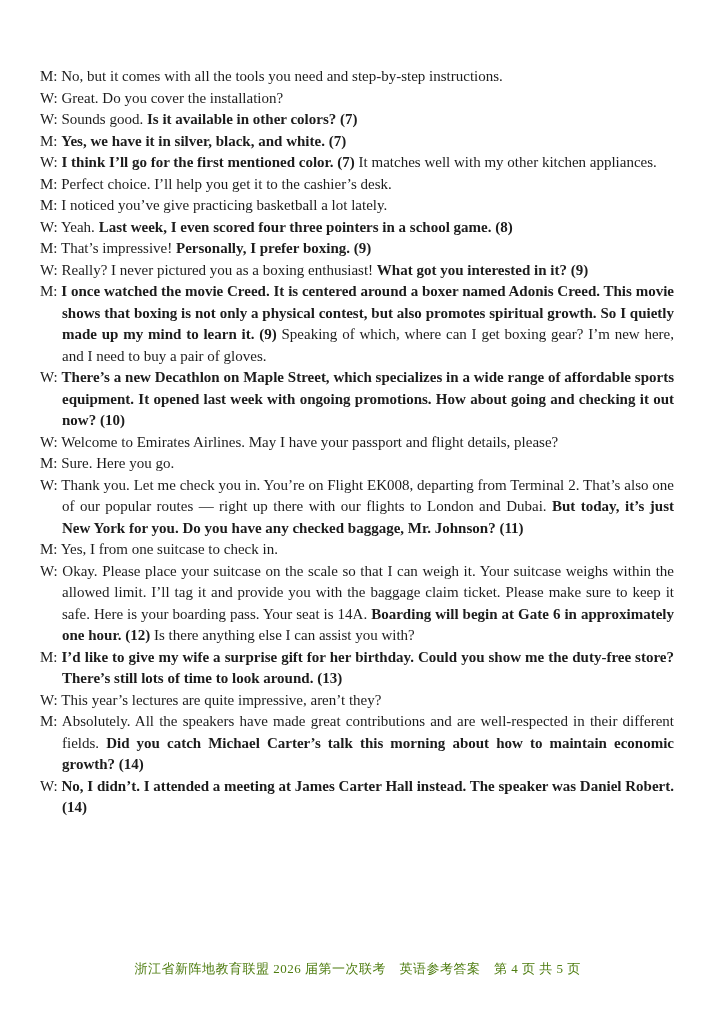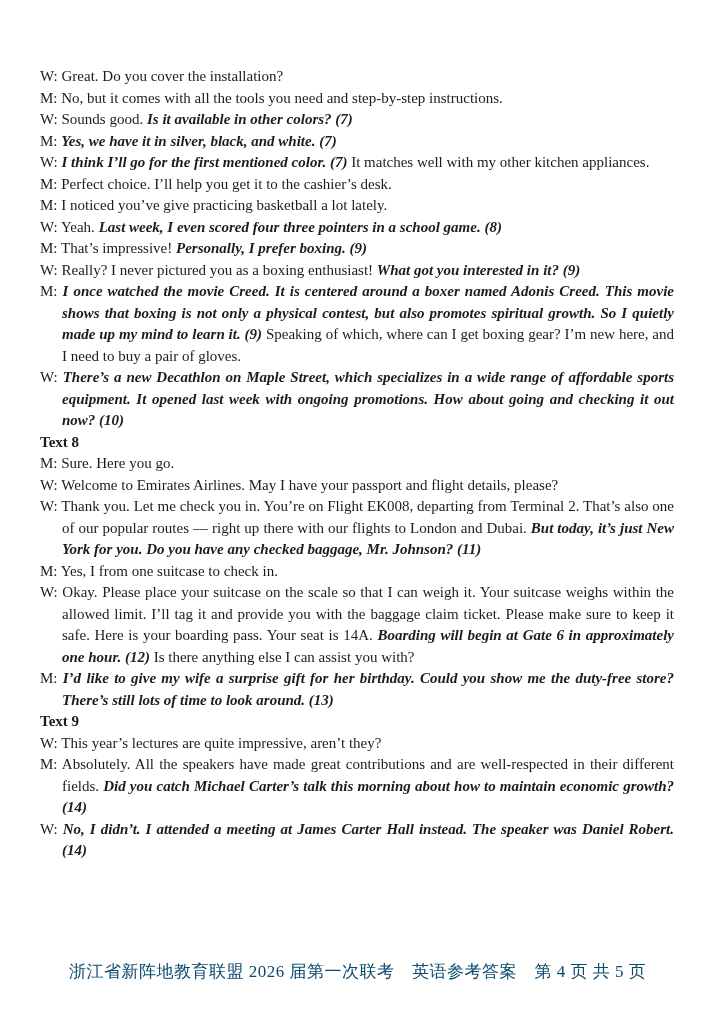--- a/index.html
+++ b/index.html
@@ -29,56 +29,54 @@
     text-align: justify;
   }
   .line {
     padding-left: 22px;
     text-indent: -22px;
   }
   .heading {
     font-weight: bold;
     text-align: left;
   }
-  .b { font-weight: bold; font-style: italic; }
+  .b { font-weight: bold; }
   .i { }
   .footer {
     position: absolute;
     left: 0;
     top: 960px;
     width: 100%;
     text-align: center;
-    font-size: 17px;
-    color: #0c4a6e;
+    font-size: 13px;
+    color: #4d7c0f;
     letter-spacing: 0.5px;
   }
 </style>
 </head>
 <body>
 
 <div class="page">
   <div class="content" id="transcript">
+      <p class="line"><span class="speaker">M: </span><span>No, but it comes with all the tools you need and step-by-step instructions.</span></p>
       <p class="line"><span class="speaker">W: </span><span>Great. Do you cover the installation?</span></p>
-      <p class="line"><span class="speaker">M: </span><span>No, but it comes with all the tools you need and step-by-step instructions.</span></p>
       <p class="line"><span class="speaker">W: </span><span>Sounds good. </span><span class="b">Is it available in other colors? (7)</span></p>
       <p class="line"><span class="speaker">M: </span><span class="b">Yes, we have it in silver, black, and white. (7)</span></p>
       <p class="line"><span class="speaker">W: </span><span class="b">I think I’ll go for the first mentioned color. (7)</span><span> It matches well with my other kitchen appliances.</span></p>
       <p class="line"><span class="speaker">M: </span><span>Perfect choice. I’ll help you get it to the cashier’s desk.</span></p>
       <p class="line"><span class="speaker">M: </span><span>I noticed you’ve give practicing basketball a lot lately.</span></p>
       <p class="line"><span class="speaker">W: </span><span>Yeah. </span><span class="b">Last week, I even scored four three pointers in a school game. (8)</span></p>
       <p class="line"><span class="speaker">M: </span><span>That’s impressive! </span><span class="b">Personally, I prefer boxing. (9)</span></p>
       <p class="line"><span class="speaker">W: </span><span>Really? I never pictured you as a boxing enthusiast! </span><span class="b">What got you interested in it? (9)</span></p>
       <p class="line"><span class="speaker">M: </span><span class="b">I once watched the movie </span><span class="b i">Creed</span><span class="b">. It is centered around a boxer named Adonis Creed. This movie shows that boxing is not only a physical contest, but also promotes spiritual growth. So I quietly made up my mind to learn it. (9)</span><span> Speaking of which, where can I get boxing gear? I’m new here, and I need to buy a pair of gloves.</span></p>
       <p class="line"><span class="speaker">W: </span><span class="b">There’s a new Decathlon on Maple Street, which specializes in a wide range of affordable sports equipment. It opened last week with ongoing promotions. How about going and checking it out now? (10)</span></p>
-      <p class="heading">Text 8</p>
+      <p class="line"><span class="speaker">W: </span><span>Welcome to Emirates Airlines. May I have your passport and flight details, please?</span></p>
       <p class="line"><span class="speaker">M: </span><span>Sure. Here you go.</span></p>
-      <p class="line"><span class="speaker">W: </span><span>Welcome to Emirates Airlines. May I have your passport and flight details, please?</span></p>
       <p class="line"><span class="speaker">W: </span><span>Thank you. Let me check you in. You’re on Flight EK008, departing from Terminal 2. That’s also one of our popular routes — right up there with our flights to London and Dubai. </span><span class="b">But today, it’s just New York for you. Do you have any checked baggage, Mr. Johnson? (11)</span></p>
       <p class="line"><span class="speaker">M: </span><span>Yes, I from one suitcase to check in.</span></p>
       <p class="line"><span class="speaker">W: </span><span>Okay. Please place your suitcase on the scale so that I can weigh it. Your suitcase weighs within the allowed limit. I’ll tag it and provide you with the baggage claim ticket. Please make sure to keep it safe. Here is your boarding pass. Your seat is 14A. </span><span class="b">Boarding will begin at Gate 6 in approximately one hour. (12)</span><span> Is there anything else I can assist you with?</span></p>
       <p class="line"><span class="speaker">M: </span><span class="b">I’d like to give my wife a surprise gift for her birthday. Could you show me the duty-free store? There’s still lots of time to look around. (13)</span></p>
-      <p class="heading">Text 9</p>
       <p class="line"><span class="speaker">W: </span><span>This year’s lectures are quite impressive, aren’t they?</span></p>
       <p class="line"><span class="speaker">M: </span><span>Absolutely. All the speakers have made great contributions and are well-respected in their different fields. </span><span class="b">Did you catch Michael Carter’s talk this morning about how to maintain economic growth? (14)</span></p>
       <p class="line"><span class="speaker">W: </span><span class="b">No, I didn’t. I attended a meeting at James Carter Hall instead. The speaker was Daniel Robert. (14)</span></p>
     </div>
   <div class="footer">浙江省新阵地教育联盟 2026 届第一次联考　英语参考答案　第 4 页 共 5 页</div>
 </div>
 
 </body></html>

